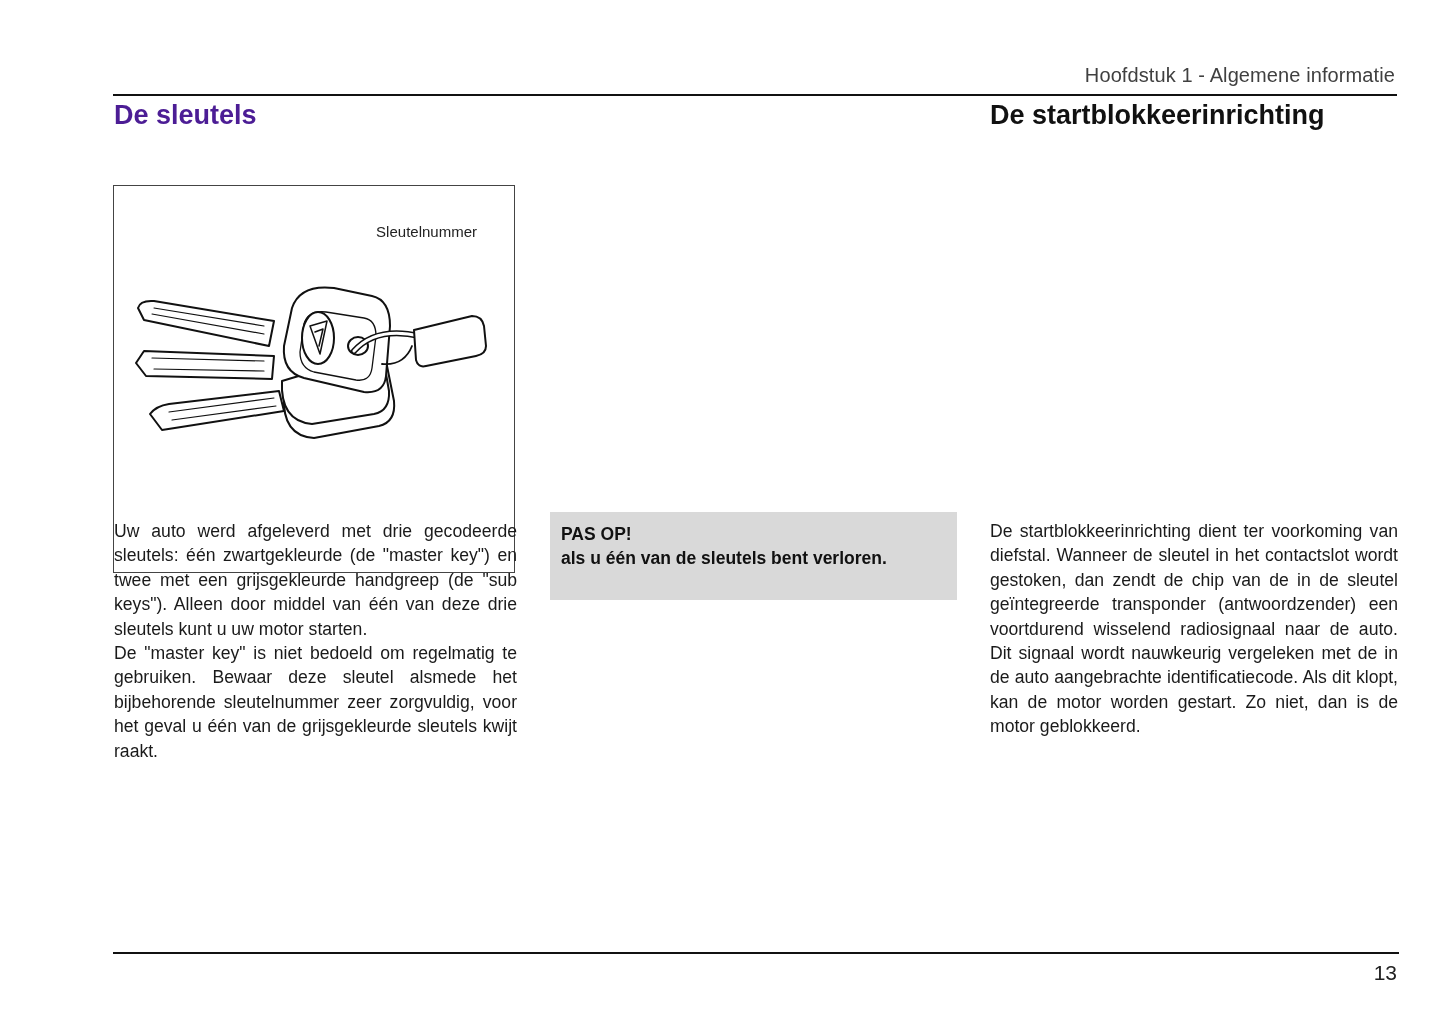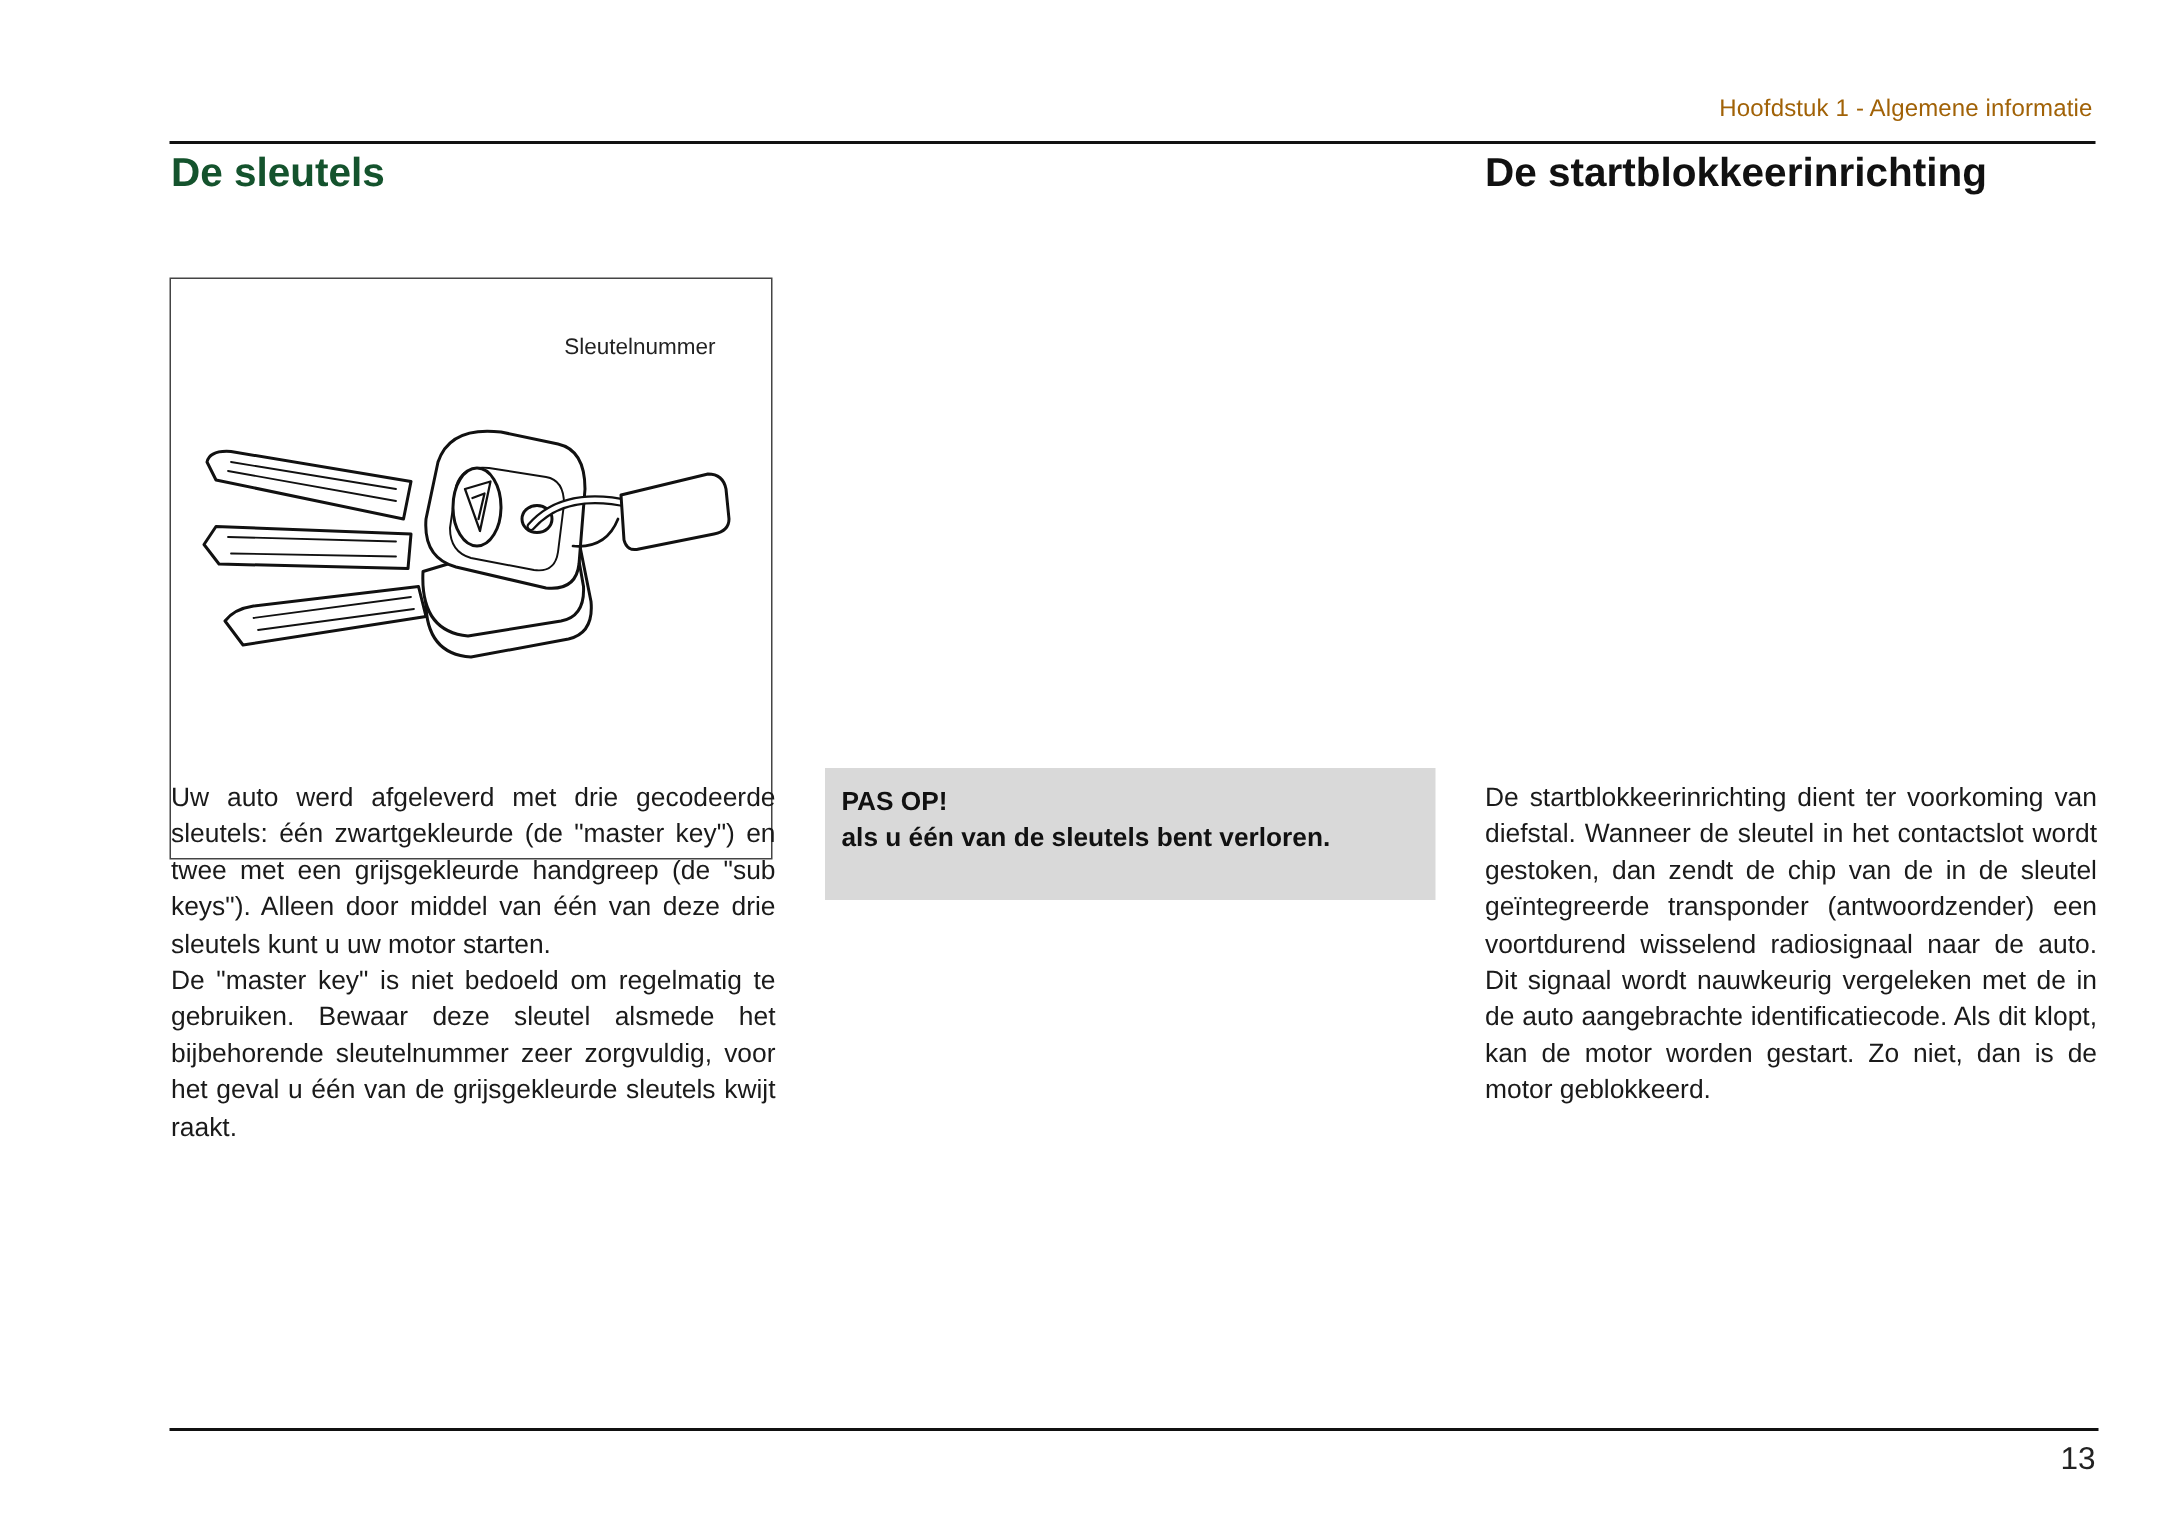--- a/index.html
+++ b/index.html
@@ -2,31 +2,31 @@
 <html><head>
   <meta charset="utf-8">
   <style>
     html, body { margin: 0; padding: 0; background: #ffffff; }
     body {
       width: 1445px; height: 1026px; position: relative; overflow: hidden;
       font-family: "Liberation Sans", "DejaVu Sans", sans-serif; color: #1a1a1a;
     }
     .chapter {
       position: absolute; right: 50px; top: 64px;
-      font-size: 16px; color: #a16207; letter-spacing: 0.1px;
+      font-size: 20px; color: #404040; letter-spacing: 0.1px;
     }
     .rule-top {
       position: absolute; left: 113px; top: 94px; width: 1284px; height: 2px; background: #111;
     }
     .rule-bottom {
       position: absolute; left: 113px; top: 952px; width: 1286px; height: 2px; background: #111;
     }
     .h-left {
       position: absolute; left: 114px; top: 100px;
-      font-size: 27px; font-weight: bold; color: #14532d;
+      font-size: 27px; font-weight: bold; color: #4c1d95;
     }
     .h-right {
       position: absolute; left: 990px; top: 100px;
       font-size: 27px; font-weight: bold; color: #111;
     }
     .figure {
       position: absolute; left: 113px; top: 185px; width: 402px; height: 388px;
       border: 1.5px solid #444; box-sizing: border-box; background: #fff;
     }
     .figure-label {

